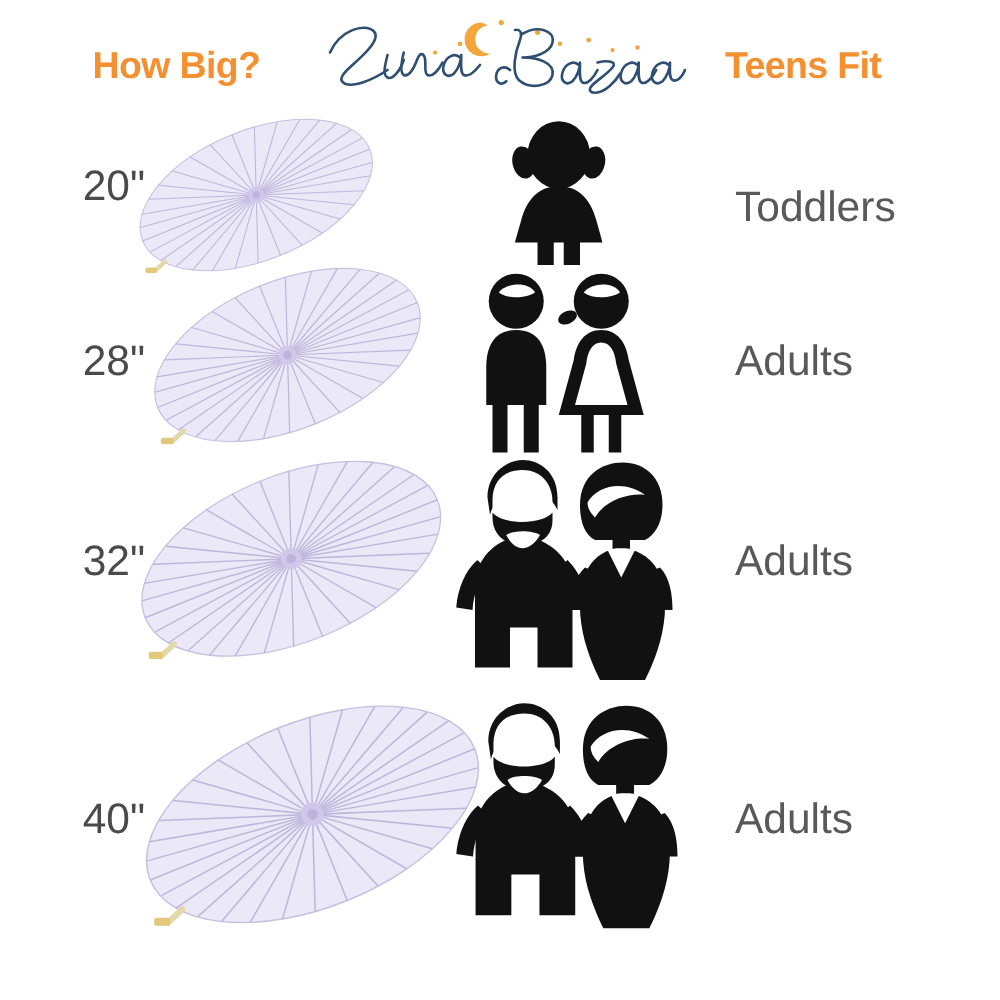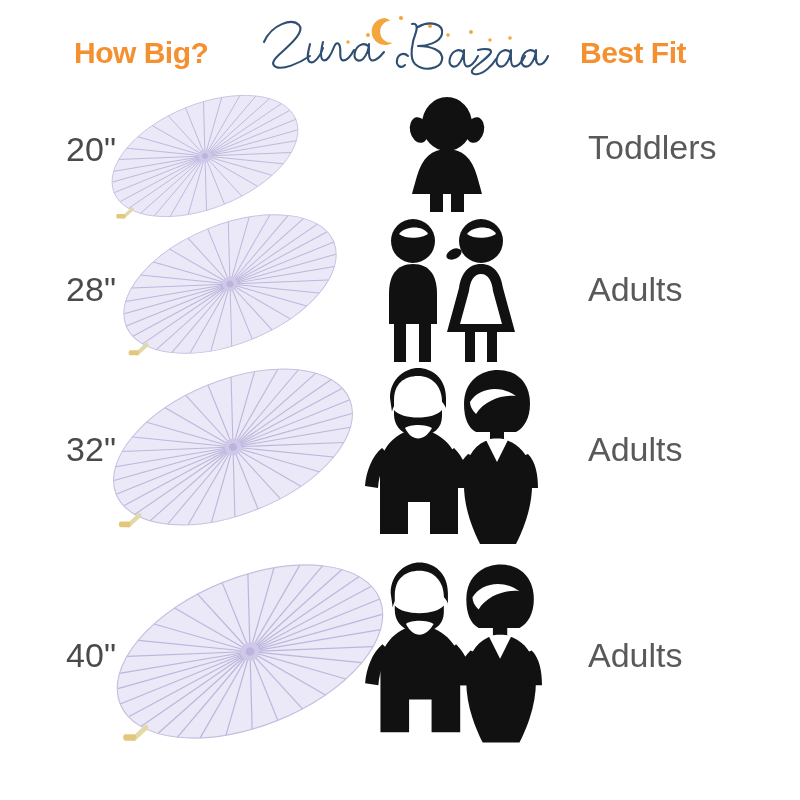--- a/index.html
+++ b/index.html
@@ -117,21 +117,21 @@
           <path d="M160 15 C172 8, 186 12, 184 22 C182 31, 168 34, 160 34 C172 34, 186 38, 184 48 C182 57, 166 60, 157 52 C151 46, 154 30, 158 20 C160 14, 158 11, 154 12"></path>
           <path d="M150 44 C146 40, 140 42, 139 48 C138 54, 143 57, 147 53"></path>
           <path d="M205 40 C201 36, 194 39, 192 46 C190 53, 195 57, 200 53 C204 49, 206 42, 206 38 C206 45, 205 52, 208 54 C212 56, 217 50, 220 44"></path>
           <path d="M220 38 C228 36, 236 37, 232 42 C228 47, 220 52, 216 56 C212 60, 214 63, 220 62 C226 61, 234 54, 238 47"></path>
           <path d="M252 40 C248 36, 241 39, 239 46 C237 53, 242 57, 247 53 C251 49, 253 42, 253 38 C253 45, 252 52, 255 54 C259 56, 264 50, 267 44"></path>
           <path d="M277 40 C273 36, 266 39, 264 46 C262 53, 267 57, 272 53 C276 49, 278 42, 278 38 C278 45, 277 50, 280 52 C284 54, 288 49, 290 44"></path>
         </g>
       </svg>
     </div>
 
-    <div class="hdr-text" id="hdr-best-fit">Best Fit</div>
+    <div class="hdr-text" id="hdr-best-fit">Teens Fit</div>
   </div>
 
   <div class="row" id="row-0">
     <div class="size-label" style="top:42px">20"</div>
 
     <div class="parasol-slot" style="left:100px; top:-2px;">
       <svg width="210" height="140" viewBox="0 0 420 280">
         <g transform="translate(210,140) rotate(-22)">
           <ellipse cx="0" cy="0" rx="196" ry="104" fill="#ebe8f7"></ellipse>
           <ellipse cx="0" cy="0" rx="196" ry="104" fill="none" stroke="#c5bfe0" stroke-width="1.6"></ellipse>
@@ -181,21 +181,21 @@
       <svg width="110" height="118" viewBox="0 0 110 118" fill="#111111">
         <ellipse cx="55" cy="30" rx="25" ry="27"></ellipse>
         <ellipse cx="27" cy="36" rx="9" ry="13" transform="rotate(-12 27 36)"></ellipse>
         <ellipse cx="83" cy="36" rx="9" ry="13" transform="rotate(12 83 36)"></ellipse>
         <path d="M55 55 C40 55, 30 64, 25 82 C21 96, 20 100, 20 100 L90 100 C90 100, 89 96, 85 82 C80 64, 70 55, 55 55 Z"></path>
         <rect x="38" y="98" width="13" height="20"></rect>
         <rect x="59" y="98" width="13" height="20"></rect>
       </svg>
     </div>
 
-    <div class="fit-label" style="top:40px">Toddlers</div>
+    <div class="fit-label" style="top:59px">Toddlers</div>
   </div>
 
   <div class="row" id="row-1">
     <div class="size-label" style="top:62px">28"</div>
 
     <div class="parasol-slot" style="left:110px; top:-4px;">
       <svg width="240" height="160" viewBox="0 0 420 280">
         <g transform="translate(210,140) rotate(-22)">
           <ellipse cx="0" cy="0" rx="196" ry="104" fill="#ebe8f7"></ellipse>
           <ellipse cx="0" cy="0" rx="196" ry="104" fill="none" stroke="#c5bfe0" stroke-width="1.6"></ellipse>

